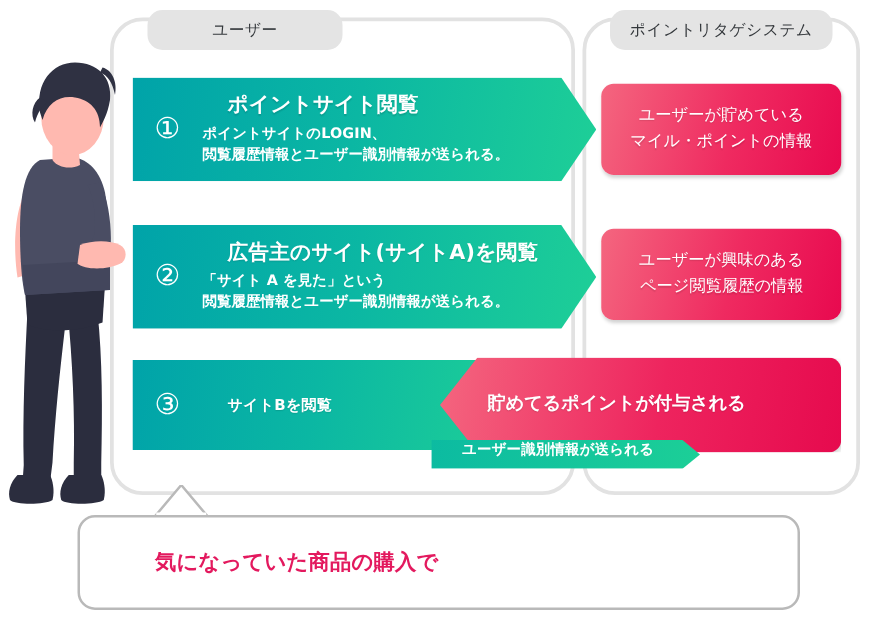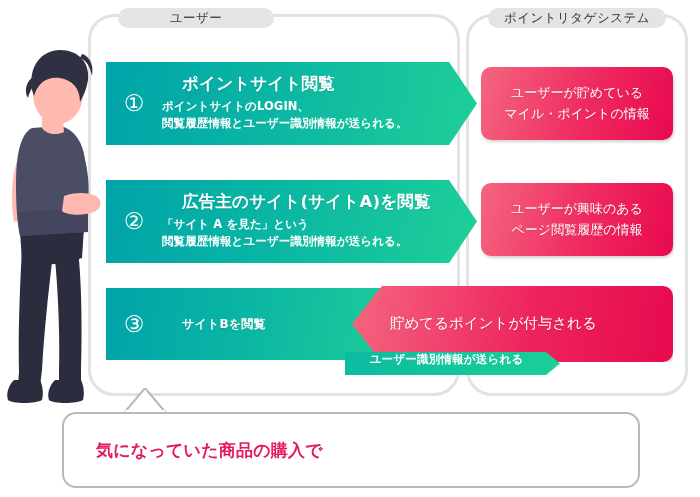--- a/index.html
+++ b/index.html
@@ -28,21 +28,21 @@
     border-radius: 26px;
     box-sizing: border-box;
   }
   .panel-user   { left: 88px;  top: 14px;  width: 372px; height: 382px; }
   .panel-system { left: 466px; top: 14px;  width: 222px; height: 382px; }
 
   .panel-tab {
     position: absolute;
     background: #e4e4e4;
     border-radius: 12px;
-    height: 20px;
+    height: 32px;
     display: flex;
     align-items: center;
     justify-content: center;
     color: #33373b;
     font-size: 12.5px;
     letter-spacing: .5px;
     box-sizing: border-box;
   }
   .tab-user   { left: 118px; top: 8px;  width: 156px; }
   .tab-system { left: 488px; top: 8px;  width: 178px; }
@@ -98,21 +98,21 @@
     border-radius: 10px;
     background: linear-gradient(105deg, #f4667f 0%, #ef2a60 55%, #e8094f 100%);
     box-shadow: 1px 2px 3px rgba(0,0,0,.18);
     display: flex;
     align-items: center;
     justify-content: center;
     text-align: center;
     box-sizing: border-box;
   }
   .pbox1 { left: 481px; top: 67px;  width: 192px; height: 73px; }
-  .pbox2 { left: 481px; top: 183px; width: 192px; height: 73px; }
+  .pbox2 { left: 481px; top: 183px; width: 192px; height: 73px; text-align: right; }
   .pink-text {
     font-size: 13px;
     font-weight: 400;
     line-height: 1.55;
     text-shadow: 0 1px 1px rgba(0,0,0,.13);
   }
 
   
   .pink-arrow {
     position: absolute;
@@ -123,21 +123,21 @@
     clip-path: polygon(30px 0, 100% 0, 100% 100%, 30px 100%, 0 50%);
     filter: drop-shadow(1px 2px 2px rgba(0,0,0,.18));
     display: flex;
     align-items: center;
     border-radius: 0 10px 10px 0;
   }
   .pink-arrow .pa-text {
     padding-left: 38px;
     padding-right: 14px;
     font-size: 14.5px;
-    font-weight: 400;
+    font-weight: 700;
     line-height: 1.5;
     text-shadow: 0 1px 1px rgba(0,0,0,.13);
   }
 
   
   .id-strip {
     position: absolute;
     left: 345px; top: 352px; width: 215px; height: 23px;
     background: linear-gradient(95deg, #0cbba1 0%, #1ccf97 100%);
     -webkit-clip-path: polygon(0 0, calc(100% - 14px) 0, 100% 50%, calc(100% - 14px) 100%, 0 100%);
@@ -165,20 +165,21 @@
     flex-direction: column;
     justify-content: center;
     padding-left: 32px;
   }
   .bubble-line {
     color: #e3195e;
     font-size: 17px;
     font-weight: 700;
     line-height: 1.55;
     letter-spacing: .2px;
+    margin-left: 28px;
   }
   .bubble-tail {
     position: absolute;
     left: 122px;
     top: 388px;
     width: 46px;
     height: 26px;
   }
 
   

